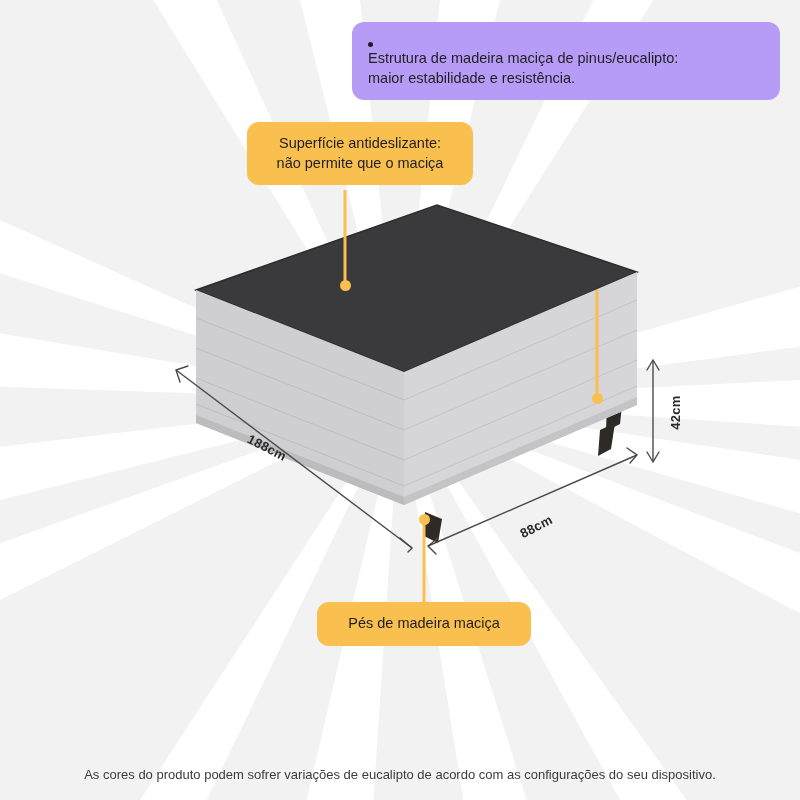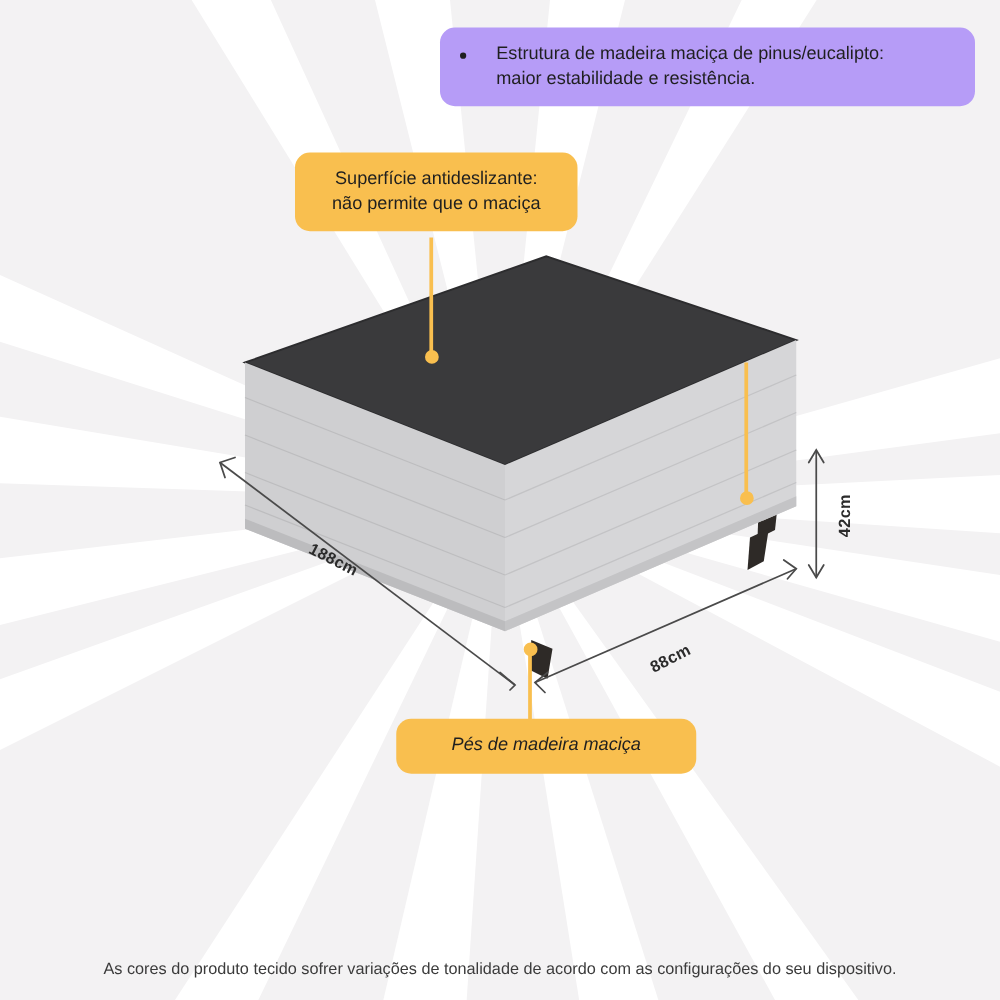--- a/index.html
+++ b/index.html
@@ -40,21 +40,22 @@
     background: #b69cf7;
     color: #1f1f1f;
   }
   .callout-yellow {
     background: #f9bf4f;
     color: #1f1f1f;
   }
   .bullet-row {
     display: flex;
     align-items: flex-start;
-    gap: 24px;
+    gap: 2px;
+    flex-direction: column;
   }
   .bullet-dot {
     width: 5px;
     height: 5px;
     border-radius: 50%;
     background: #1f1f1f;
     margin-top: 8px;
     flex: 0 0 auto;
   }
   .center {
@@ -193,29 +194,29 @@
   <div class="callout callout-purple" style="left:352px;top:22px;width:428px;">
     <div class="bullet-row">
       <span class="bullet-dot"></span>
       <span>
         <span>Estrutura de madeira maciça de pinus/eucalipto:</span><br>
         <span>maior estabilidade e resistência.</span>
       </span>
     </div>
   </div>
 
-  <div class="callout callout-yellow center" style="left:236px;top:122px;width:226px;">
+  <div class="callout callout-yellow center" style="left:247px;top:122px;width:226px;">
     <div>Superfície antideslizante:</div>
     <div>não permite que o maciça</div>
   </div>
 
 
-  <div class="callout callout-yellow center" style="left:317px;top:575px;width:240px;font-style:italic;">
+  <div class="callout callout-yellow center" style="left:317px;top:602px;width:214px;">
     <div>Pés de madeira maciça</div>
   </div>
 
   <div class="dim-label" id="dim-188">188cm</div>
   <div class="dim-label" id="dim-88">88cm</div>
   <div class="dim-label" id="dim-42">42cm</div>
 
-  <div class="footer-note">As cores do produto tecido sofrer variações de tonalidade de acordo com as configurações do seu dispositivo.</div>
+  <div class="footer-note">As cores do produto podem sofrer variações de eucalipto de acordo com as configurações do seu dispositivo.</div>
 
 </div>
 
 </body></html>

